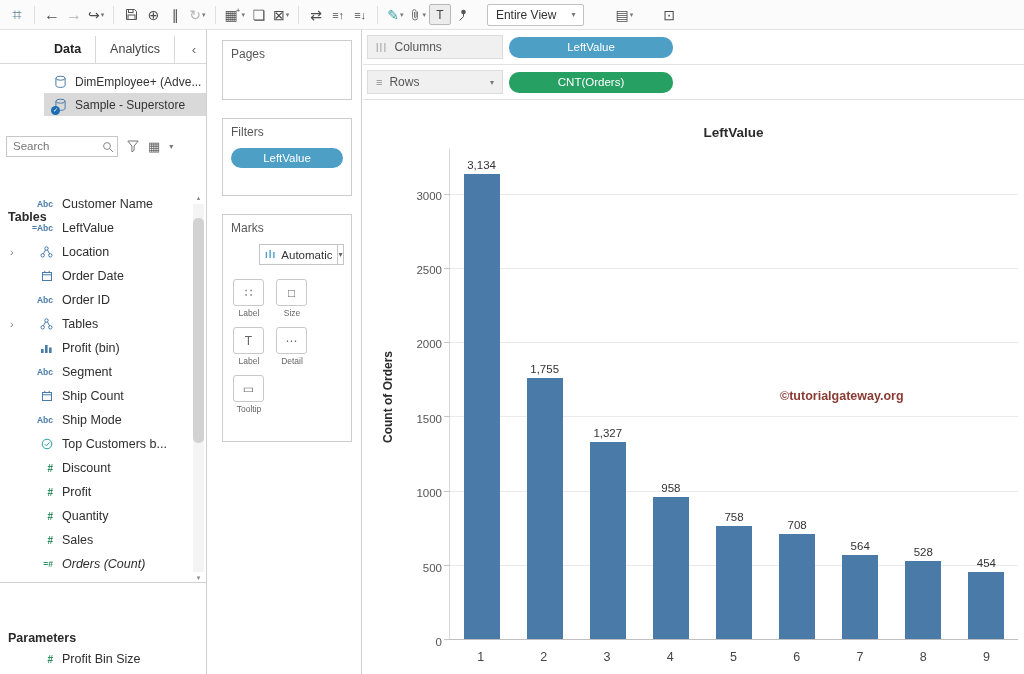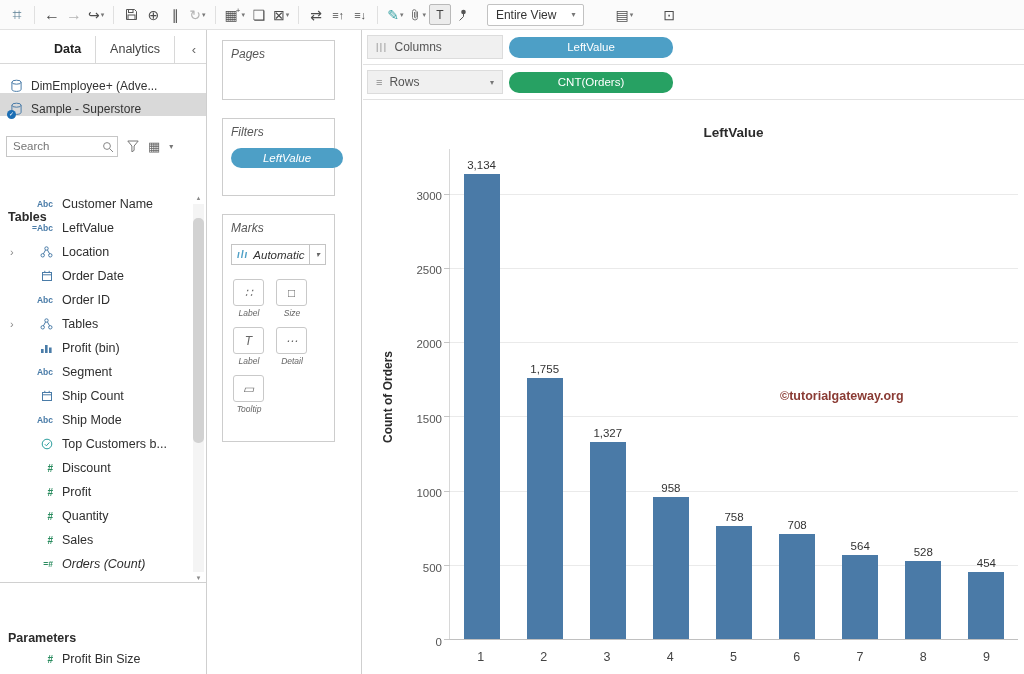--- a/index.html
+++ b/index.html
@@ -29,21 +29,21 @@
   
   .sidebar { position:absolute; top:30px; left:0; width:207px; bottom:0; background:#fff;
     border-right:1px solid #cfcfcf; }
   .side-tabs { position:absolute; top:6px; left:0; right:0; height:28px; display:flex;
     align-items:stretch; border-bottom:1px solid #d8d8d8;padding-left:40px; }
   .side-tab { padding:0 14px; line-height:27px; font-size:12.5px; color:#444; border-right:1px solid #d8d8d8; }
   .side-tab:first-child { border-left:none; font-weight:bold; color:#222; }
   .side-collapse { margin-left:auto; padding:0 10px; line-height:27px; color:#666; font-size:13px; }
 
   .ds-list { position:absolute; top:40px; left:0; right:0; }
-  .ds-row { height:23px; display:flex; align-items:flex-end; gap:7px; padding:0 10px; font-size:12px; color:#333; white-space:nowrap; }
+  .ds-row { height:23px; display:flex; align-items:center; gap:7px; padding:0 10px; font-size:12px; color:#333; white-space:nowrap;margin-left:44px; }
   .ds-row.selected { background:#d9d9d9; }
   .ds-ic { position:relative; width:14px; height:14px; flex:none; }
   .ds-badge { position:absolute; left:-3px; bottom:-3px; width:9px; height:9px; background:#1c6eb4;
     color:#fff; border-radius:50%; font-size:6px; line-height:9px; text-align:center; }
 
   .search-row { position:absolute; top:104px; left:6px; right:4px; height:24px; display:flex; align-items:center; gap:9px; }
   .search-box { position:relative; width:112px; height:21px; border:1px solid #c6c6c6; background:#fff; }
   .search-box input { width:100%; height:100%; border:none; outline:none; font-family:inherit;
     font-size:11.5px; color:#444; padding:0 18px 0 6px; }
   .search-box svg { position:absolute; right:3px; top:4px; }
@@ -68,33 +68,33 @@
   .vs-track { position:absolute; top:12px; bottom:12px; left:1px; right:1px; background:#f4f4f4; }
   .vs-thumb { position:absolute; top:14px; left:0; right:0; height:225px; background:#d2d2d2; border-radius:5px; }
 
   .params { position:absolute; left:0; right:0; bottom:0; height:92px; border-top:1px solid #d0d0d0; background:#fff; }
   .params .section-h { position:static; display:block; padding:8px 0 2px 8px; }
   .params .field-row { height:24px; }
 
   
   .cards-panel { position:absolute; top:30px; left:208px; width:154px; bottom:0; background:#fff;
     border-right:1px solid #cfcfcf; }
-  .card { position:absolute; left:14px; width:113px; border:1px solid #cdcdcd; background:#fff; padding:6px 8px;font-style:italic; }
+  .card { position:absolute; left:14px; width:130px; border:1px solid #cdcdcd; background:#fff; padding:6px 8px; }
   .card-label { font-size:12px; color:#575757; }
   .card-pages  { top:10px;  height:60px; }
   .card-filters{ top:88px;  height:78px; }
   .card-marks  { top:184px; height:228px; }
 
   .pill { height:20px; border-radius:10px; color:#fff; font-size:11.5px; display:flex;
     align-items:center; justify-content:center; white-space:nowrap; }
   .card-filters .pill { width:112px; margin-top:9px; }
 
   .marks-dd-wrap { display:flex; margin-top:9px; }
   .marks-dd { flex:1; height:21px; border:1px solid #c4c4c4; display:flex; align-items:center; gap:5px;
-    padding:0 5px; font-size:11.5px; color:#333; background:#fff; }
+    padding:0 5px; font-size:11.5px; color:#333; background:#fff;margin-left:28px; }
   .dd-ic { color:#4d9fc6; font-size:10px; font-weight:bold; letter-spacing:1px; }
   .marks-dd-caret { width:17px; height:21px; border:1px solid #c4c4c4; border-left:none; display:flex;
     align-items:center; justify-content:center; font-size:8px; color:#666; background:#fff; }
 
   .mark-buttons { display:flex; flex-wrap:wrap; gap:9px 11px; margin-top:14px; padding-left:2px; }
   .mark-cell { width:32px; }
   .mark-box { width:31px; height:27px; border:1px solid #c9c9c9; border-radius:3px; display:flex;
     align-items:center; justify-content:center; background:#fff; }
   .mk-ic { color:#666; font-size:12px; }
   .mark-lbl { font-size:8.5px; color:#666; text-align:center; margin-top:2px; }

